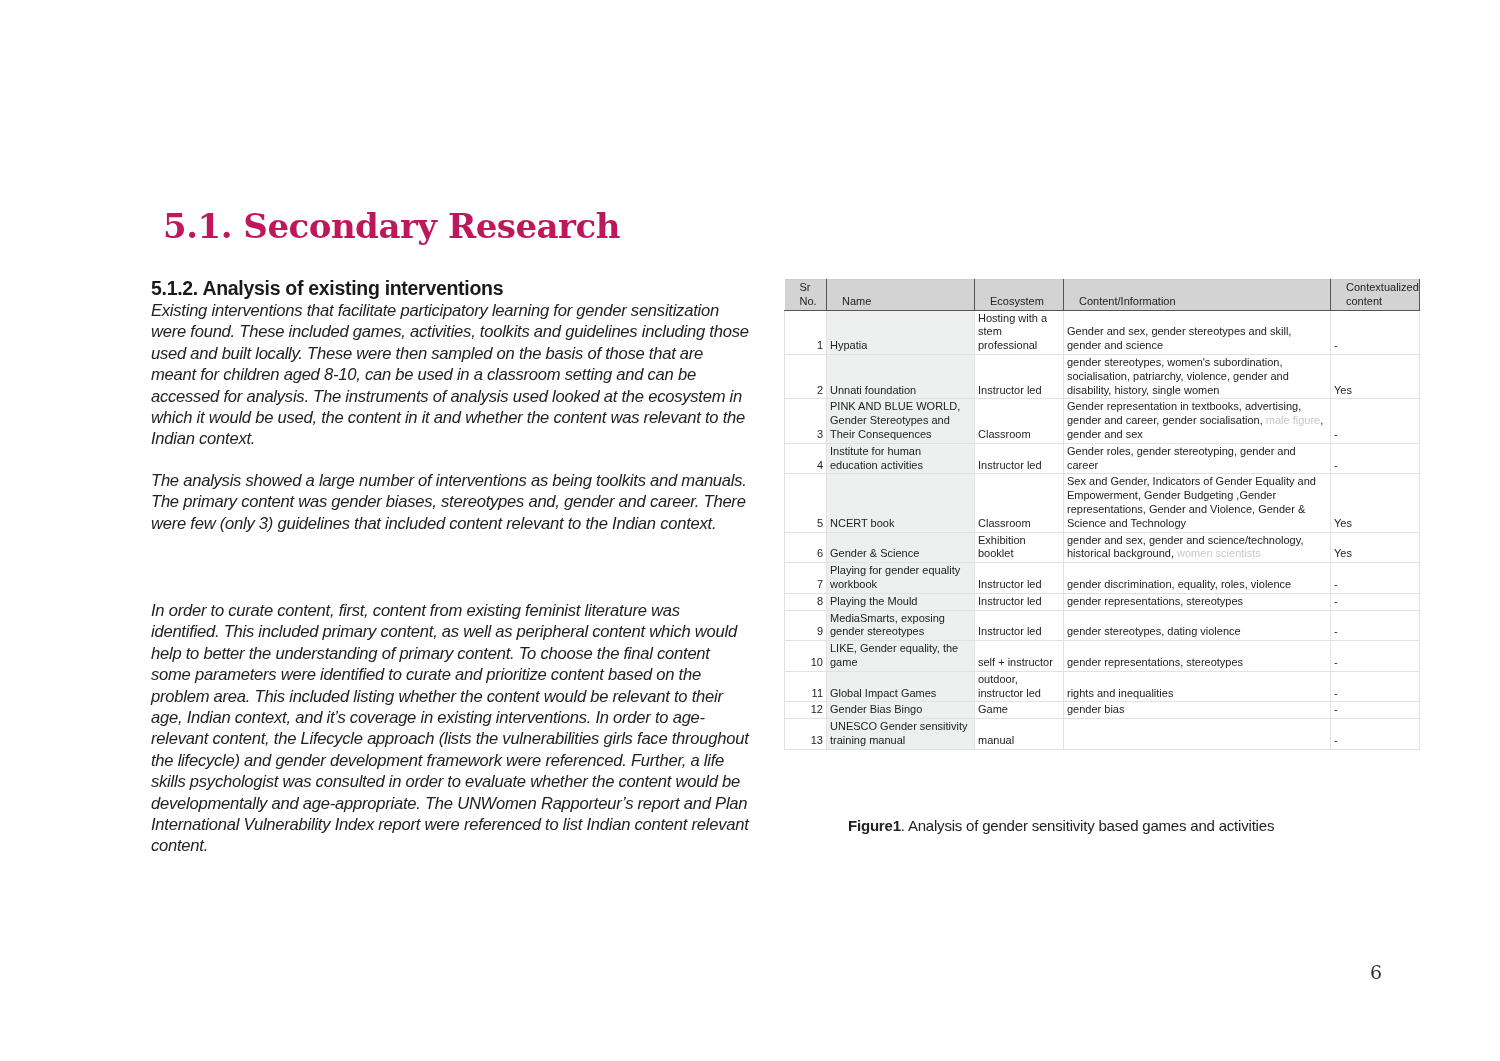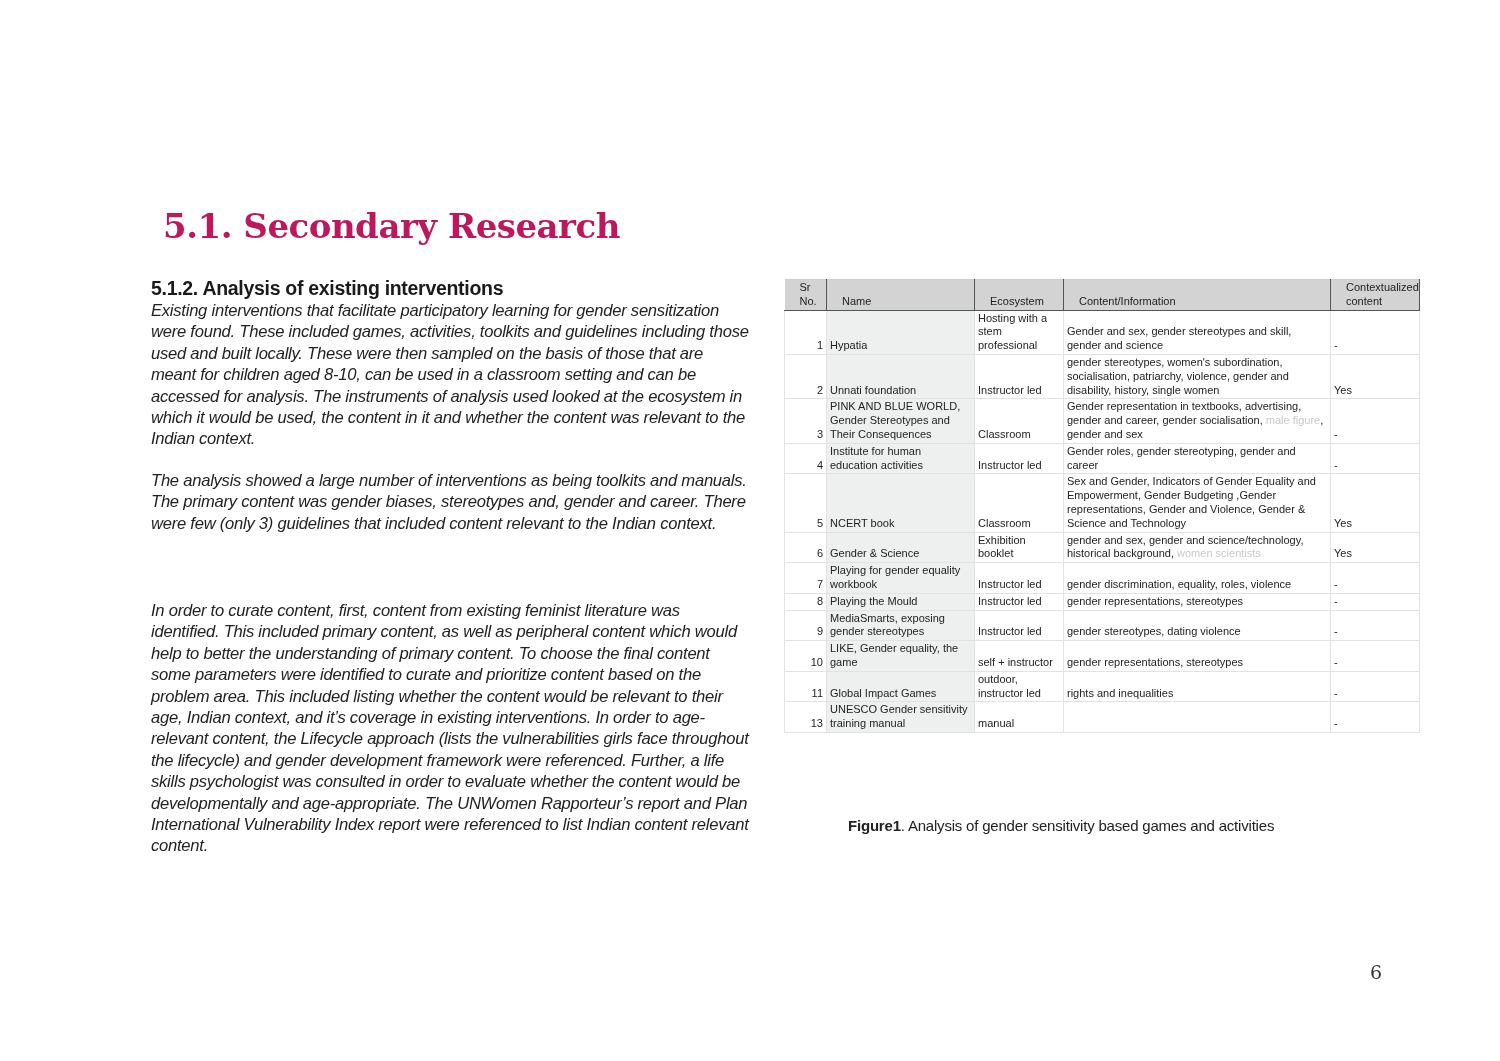--- a/index.html
+++ b/index.html
@@ -131,20 +131,27 @@
           <td>-</td>
         </tr>
         <tr>
           <td class="sr">11</td>
           <td class="nm">Global Impact Games</td>
           <td>outdoor, instructor led</td>
           <td><span>rights and inequalities</span></td>
           <td>-</td>
         </tr>
         <tr>
+          <td class="sr">12</td>
+          <td class="nm">Gender Bias Bingo</td>
+          <td>Game</td>
+          <td><span>gender bias</span></td>
+          <td>-</td>
+        </tr>
+        <tr>
           <td class="sr">13</td>
           <td class="nm">UNESCO Gender sensitivity training manual</td>
           <td>manual</td>
           <td><span></span></td>
           <td>-</td>
         </tr>
       </tbody>
   </table>
 </div>
 

